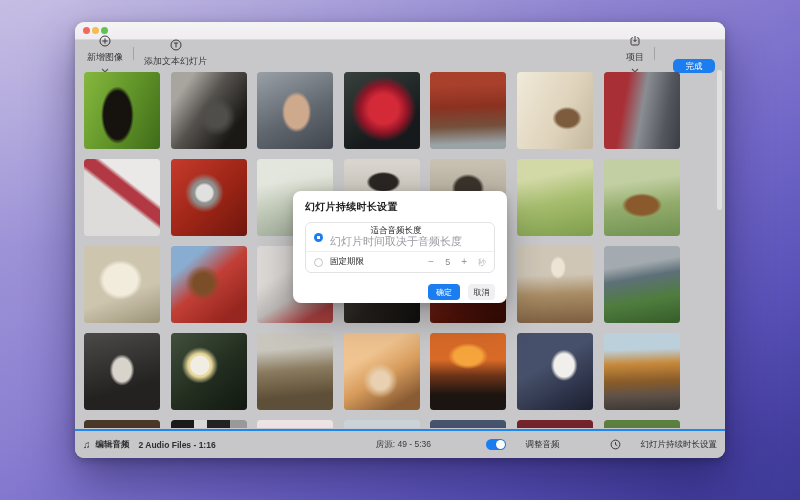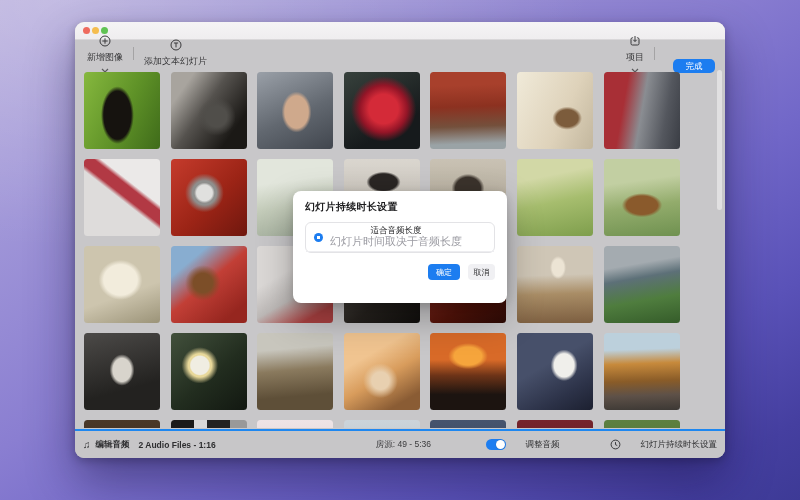--- a/index.html
+++ b/index.html
@@ -236,20 +236,30 @@
       <div class="modal-title">幻灯片持续时长设置</div>
       <div class="opt-box">
         <div class="opt-row first">
           <span class="radio checked"></span>
           <span class="opt-text">
             <div class="opt-label">适合音频长度</div>
             <div class="opt-desc">幻灯片时间取决于音频长度</div>
           </span>
         </div>
         <div class="opt-sep"></div>
+        <div class="opt-row second">
+          <span class="radio"></span>
+          <span class="opt-label">固定期限</span>
+          <span class="stepper">
+            <button class="step-btn">−</button>
+            <span class="step-val">5</span>
+            <button class="step-btn">+</button>
+            <span class="step-unit">秒</span>
+          </span>
+        </div>
       </div>
       <div class="modal-btns">
         <button class="m-btn confirm">确定</button>
         <button class="m-btn cancel">取消</button>
       </div>
     </div>
 
   </div>
 </div>
 

